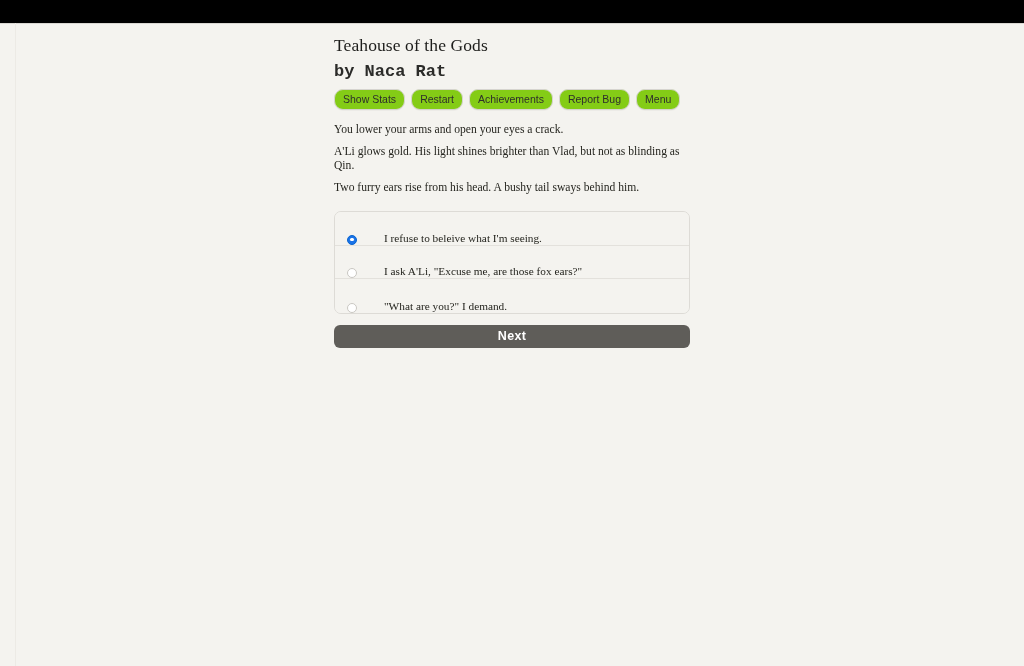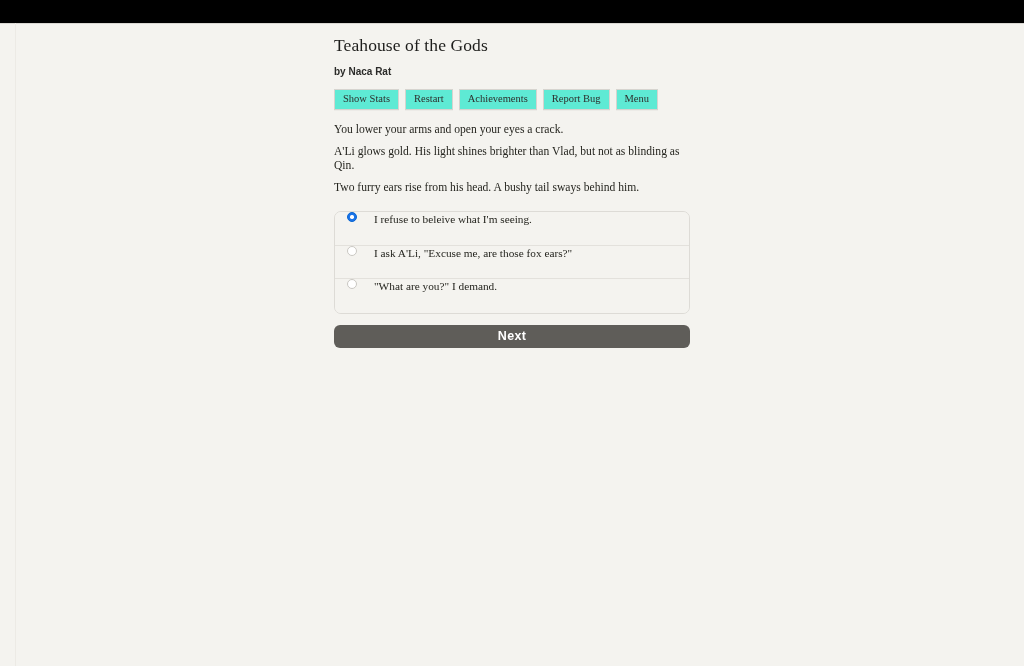--- a/index.html
+++ b/index.html
@@ -54,42 +54,42 @@
   .game-title {
     font-family: "Liberation Serif", serif;
     font-size: 17.5px;
     font-weight: normal;
     color: #1d1d1b;
     margin: 0;
     letter-spacing: 0.1px;
     line-height: 22px;
   }
   .byline {
-    font-family: Liberation Sans, sans-serif;
-    font-size: 10px;
+    font-family: Liberation Mono, monospace;
+    font-size: 17px;
     font-weight: bold;
     color: #2b2b29;
     margin: 9px 0 0 0;
     line-height: 14px;
   }
   .toolbar {
     margin-top: 10px;
     display: flex;
     flex-wrap: nowrap;
     align-items: center;
     gap: 6px;
   }
   .tool-button {
-    font-family: Liberation Serif, serif;
+    font-family: Liberation Sans, sans-serif;
     font-size: 10.5px;
     line-height: 12px;
     color: #2e2e2c;
-    background: #5eead4;
+    background: #84cc16;
     border: 1px solid #d6d4cf;
-    border-radius: 0;
+    border-radius: 9px;
     padding: 3px 8px 4px 8px;
     cursor: pointer;
     white-space: nowrap;
     box-shadow: 0 1px 0 rgba(0,0,0,0.03);
   }
   .story {
     margin-top: 13px;
   }
   .story p {
     font-family: "Liberation Serif", serif;
@@ -103,22 +103,22 @@
   }
   .choices {
     margin-top: 16px;
     border: 1px solid #dddbd6;
     border-radius: 7px;
     background: #f4f3ef;
     overflow: hidden;
   }
   .choice-row {
     display: flex;
-    align-items: flex-start;
-    gap: 17px;
+    align-items: flex-end;
+    gap: 27px;
     padding: 0 12px;
     height: 33.5px;
     border-bottom: 1px solid #e3e1dc;
     background: #f4f3ef;
     cursor: pointer;
     box-sizing: border-box;
   }
   .choice-row:last-child {
     border-bottom: none;
   }

